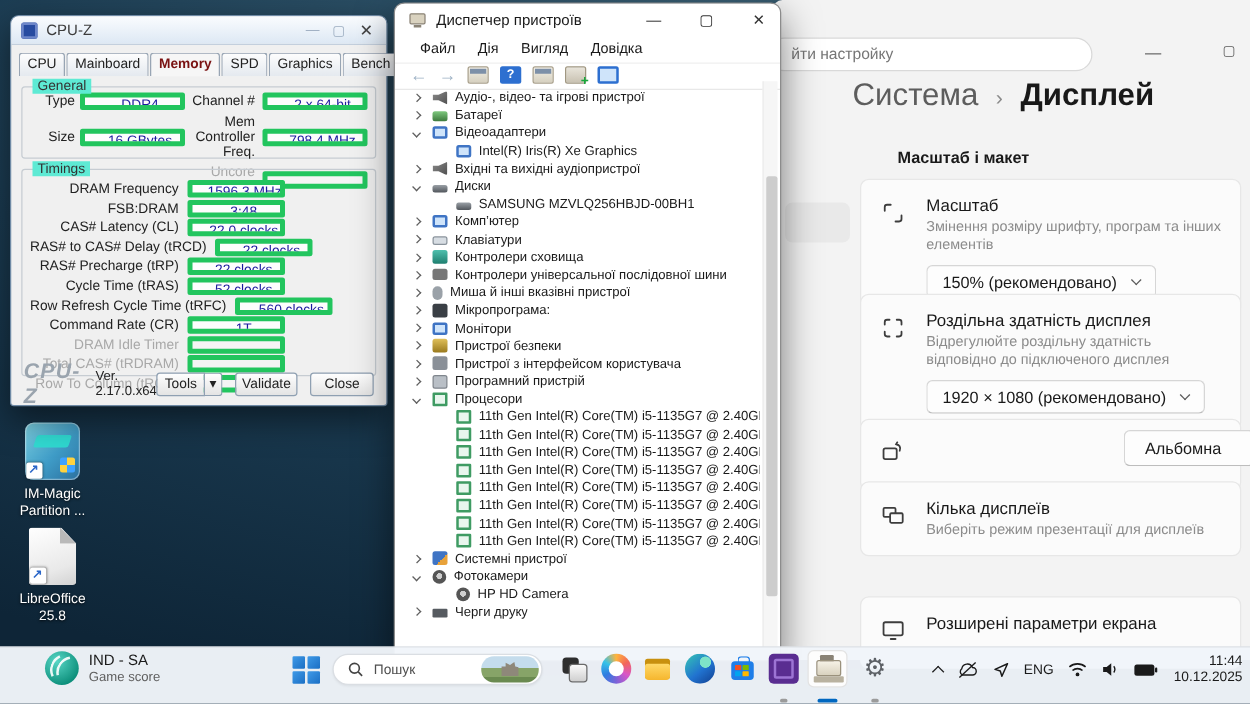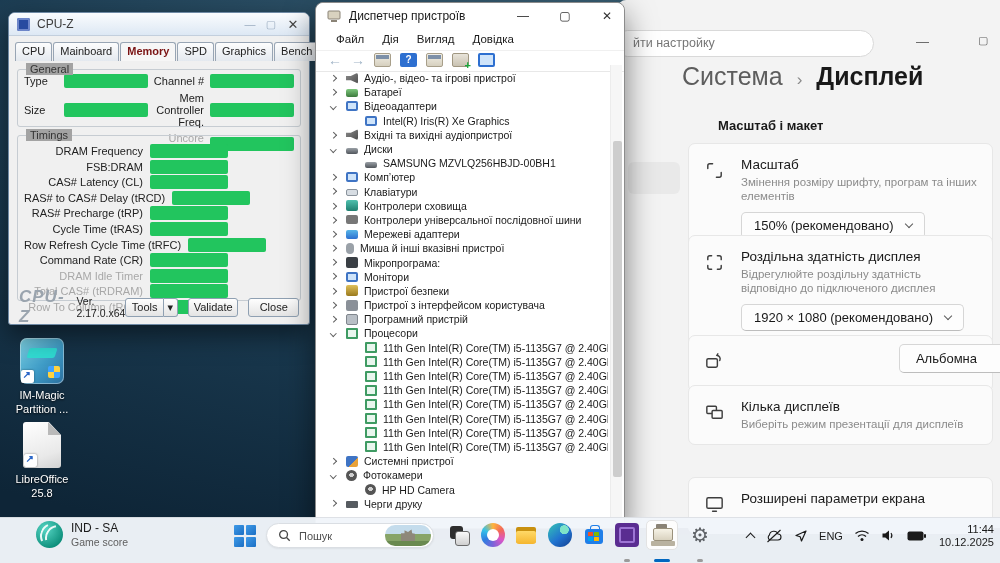--- a/index.html
+++ b/index.html
@@ -37,27 +37,27 @@
     background:linear-gradient(#fafcfe,#dde8f4); border-bottom:1px solid #c3cfdd; border-radius:6px 6px 0 0; }
   #cpuz-appicon { width:13px; height:13px; border-radius:2px; background:#274ba0; box-shadow:inset 0 0 0 2px #6d86c9; }
   #cpuz-title { flex:1; color:#3c3c3c; font-size:12px; }
   .cz-cap { color:#9cadc0; font-size:11px; width:14px; text-align:center; }
   #cpuz-close { color:#444; font-size:13px; width:16px; text-align:center; cursor:pointer; }
   #cpuz-tabs { display:flex; padding:6px 6px 0 6px; gap:1px; }
   .cz-tab { border:1px solid #98a5b4; border-bottom:none; border-radius:3px 3px 0 0; padding:2px 6px 3px;
     background:linear-gradient(#fdfdfd,#e4e9ef); color:#222; cursor:pointer; }
   .cz-tab.active { background:#f6f6f6; color:#7a1212; font-weight:bold; padding-bottom:4px; }
   .cz-group { position:absolute; left:8px; right:8px; border:1px solid #c6ccd2; border-radius:3px; }
-  .cz-group-label { position:absolute; top:-7px; left:8px; background:#a3a3a3; padding:0 4px; font-size:11px; color:#333; }
+  .cz-group-label { position:absolute; top:-7px; left:8px; background:#5eead4; padding:0 4px; font-size:11px; color:#333; }
   #cz-general { top:56px; height:58px; }
   #cz-timings { top:122px; height:166px; }
   .cz-grow { display:flex; align-items:center; margin:4px 6px 0 6px; gap:4px; }
-  .cz-glab { width:36px; color:#222; }
+  .cz-glab { width:36px; color:#222;text-align:right; }
   .cz-glab2 { flex:1; text-align:right; color:#222; padding-right:2px; }
-  .cz-field { height:14px; background:#fdfdfd; border:7px solid #22c55e; border-radius:2px;
+  .cz-field { height:14px; background:#fdfdfd; border:4px solid #22c55e; border-radius:2px;
     color:#1a1a9e; text-align:center; font-size:11px; line-height:12px; overflow:hidden; white-space:nowrap;padding-left:12px; }
   .w84 { width:84px; flex:none; }
   .dis { color:#a8a8a8 !important; }
   .disf { background:#f4f4f4; }
   #cz-timing-rows { padding:8px 72px 0 6px; }
   .cz-trow { display:flex; align-items:center; margin-bottom:1.6px; gap:7px; }
   .cz-tlab { flex:1; text-align:right; color:#222; white-space:nowrap; }
   .cz-tval { width:78px; flex:none; }
   #cpuz-footer { position:absolute; left:0; right:0; bottom:6px; height:22px; display:flex; align-items:center; padding:0 10px; }
   #cpuz-logo { font-size:17px; font-weight:bold; font-style:italic; color:#9aa4ae; letter-spacing:1px; }
@@ -474,27 +474,20 @@
         <span class="tchev-box">
           <span class="tchev col"></span>
         </span>
         <span class="ti ti-usb"></span>
         <span class="tlab">Контролери універсальної послідовної шини</span>
       </div>
       <div class="trow">
         <span class="tchev-box">
           <span class="tchev col"></span>
         </span>
-        <span class="ti ti-network"></span>
-        <span class="tlab">Мережеві адаптери</span>
-      </div>
-      <div class="trow">
-        <span class="tchev-box">
-          <span class="tchev col"></span>
-        </span>
         <span class="ti ti-mouse"></span>
         <span class="tlab">Миша й інші вказівні пристрої</span>
       </div>
       <div class="trow">
         <span class="tchev-box">
           <span class="tchev col"></span>
         </span>
         <span class="ti ti-firmware"></span>
         <span class="tlab">Мікропрограма:</span>
       </div>

